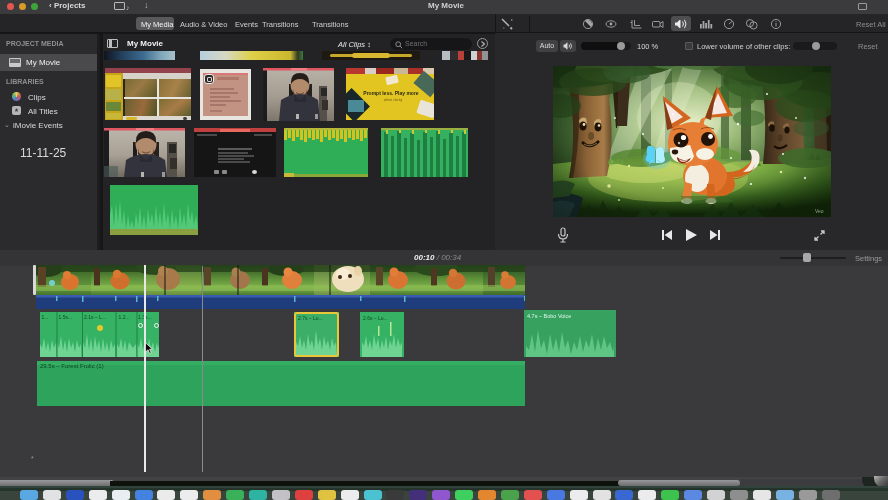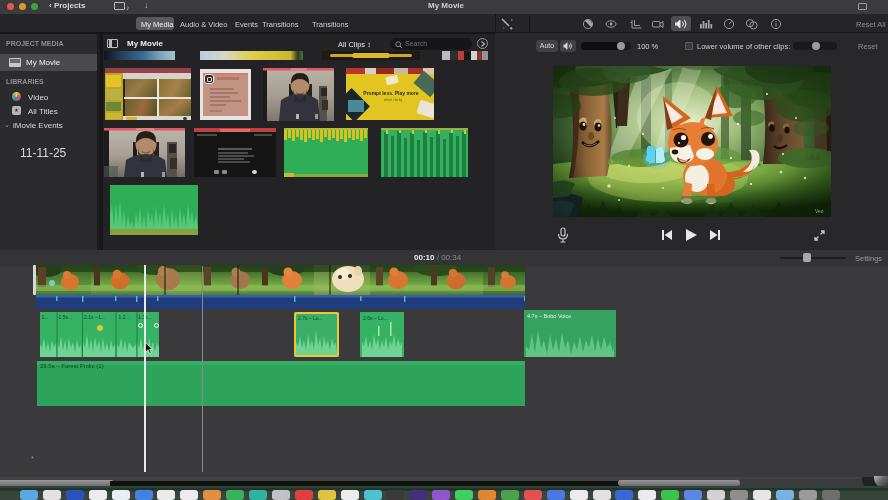--- a/index.html
+++ b/index.html
@@ -31,34 +31,34 @@
   <div class="abs" style="left:312px;top:20px;color:#cfcfcf;font-size:7.5px;">Transitions</div>
 
   <div class="abs" style="left:0;top:34px;width:100px;height:216px;background:#2b2b2d;border-right:3px solid #1d1d1f;"></div>
   <div class="abs" style="left:6px;top:40px;color:#8f8f8f;font-size:7px;font-weight:bold;">PROJECT MEDIA</div>
   <div class="abs" style="left:0px;top:54px;width:97px;height:17px;background:#4a4a4c;"></div>
   <div class="abs" style="left:9px;top:58px;width:12px;height:9px;background:#c9c9c9;border-radius:1px;"></div>
   <div class="abs" style="left:10px;top:59px;width:10px;height:4px;background:#6a6a6c;"></div>
   <div class="abs" style="left:26px;top:58px;color:#f0f0f0;font-size:8px;">My Movie</div>
   <div class="abs" style="left:6px;top:78px;color:#8f8f8f;font-size:7px;font-weight:bold;">LIBRARIES</div>
   <div class="abs" style="left:12px;top:92px;width:9px;height:9px;border-radius:50%;background:conic-gradient(#e8d060,#d07850,#c05868,#8868a8,#5878c0,#50a8a0,#78b860,#e8d060);"></div>
-  <div class="abs" style="left:28px;top:93px;color:#d9d9d9;font-size:8px;">Video</div>
+  <div class="abs" style="left:28px;top:93px;color:#d9d9d9;font-size:8px;">Clips</div>
   <div class="abs" style="left:12px;top:106px;width:9px;height:9px;border-radius:2px;background:#b5b5b5;"></div>
   <div class="abs" style="left:14.5px;top:108px;width:4px;height:4px;background:#3a3a3c;clip-path:polygon(50% 0,63% 35%,100% 38%,72% 60%,82% 100%,50% 76%,18% 100%,28% 60%,0 38%,37% 35%);"></div>
   <div class="abs" style="left:28px;top:107px;color:#d9d9d9;font-size:8px;">All Titles</div>
   <div class="abs" style="left:4px;top:121px;color:#9f9f9f;font-size:7px;">⌄</div>
   <div class="abs" style="left:13px;top:121px;color:#d9d9d9;font-size:8px;">iMovie Events</div>
   <div class="abs" style="left:20px;top:146px;color:#d9d9d9;font-size:12px;">11-11-25</div>
 
   <div class="abs" style="left:103px;top:34px;width:392px;height:216px;background:#232325;"></div>
 
   <div class="abs" style="left:107px;top:39px;width:11px;height:9px;border:1px solid #bdbdbd;border-radius:1px;"></div>
   <div class="abs" style="left:109px;top:40px;width:3px;height:7px;background:#bdbdbd;"></div>
   <div class="abs" style="left:127px;top:39px;color:#f0f0f0;font-size:8px;font-weight:bold;">My Movie</div>
-  <div class="abs" style="left:338px;top:40px;color:#e8e8e8;font-size:7.5px;">All Clips ↕</div>
+  <div class="abs" style="left:338px;top:40px;color:#e8e8e8;font-size:7.5px;font-style:italic;">All Clips ↕</div>
   <div class="abs" style="left:390px;top:38px;width:82px;height:12px;background:#161618;border-radius:6px;"></div>
   <svg class="abs" style="left:395px;top:40.5px;" width="8" height="8" viewBox="0 0 8 8">
       <circle cx="3.2" cy="3.2" r="2.4" fill="none" stroke="#8a8a8a" stroke-width="1"></circle>
       <path d="M5 5 L7.2 7.2" stroke="#8a8a8a" stroke-width="1"></path>
     </svg>
   <div class="abs" style="left:405px;top:40px;color:#6f6f6f;font-size:7px;">Search</div>
   <div class="abs" style="left:477px;top:38px;width:11px;height:11px;border:1px solid #9a9a9a;border-radius:50%;"></div>
   <svg class="abs" style="left:480px;top:41px;" width="6" height="6" viewBox="0 0 6 6">
       <path d="M1.5 0.5 L4.5 3 L1.5 5.5" fill="none" stroke="#b8b8b8" stroke-width="1.1"></path>
     </svg>
@@ -492,21 +492,21 @@
     </g>
   </svg>
   <svg class="abs" style="left:813px;top:229px;" width="13" height="13" viewBox="0 0 13 13">
     <g stroke="#c8c8c8" stroke-width="1.3" fill="none">
       <path d="M8 2 L11 2 L11 5 M11 2 L7.5 5.5"></path>
       <path d="M5 11 L2 11 L2 8 M2 11 L5.5 7.5"></path>
     </g>
   </svg>
 
   <div class="abs" style="left:0;top:250px;width:888px;height:16px;background:#343436;"></div>
-  <div class="abs" style="left:414px;top:253px;font-size:8px;"><span style="color:#f0f0f0;font-weight:bold;">00:10</span><span style="color:#8a8a8a;"> / 00:34</span></div>
+  <div class="abs" style="left:414px;top:253px;font-size:8px;font-style:italic;"><span style="color:#f0f0f0;font-weight:bold;">00:10</span><span style="color:#8a8a8a;"> / 00:34</span></div>
   <div class="abs" style="left:780px;top:257px;width:66px;height:2px;background:#1e1e1e;border-radius:1px;"></div>
   <div class="abs" style="left:803px;top:253px;width:8px;height:9px;background:#a8a8a8;border-radius:2px;"></div>
   <div class="abs" style="left:855px;top:254px;color:#9a9a9a;font-size:7.5px;">Settings</div>
 
   <div class="abs" style="left:0;top:266px;width:888px;height:212px;background:#3a3a3c;"></div>
 
   <svg class="abs" style="left:36px;top:265px;" width="489" height="30" viewBox="0 0 489 30">
     <defs>
       <linearGradient id="fr" x1="0" y1="0" x2="0" y2="1">
         <stop offset="0%" stop-color="#2f5224"></stop>

